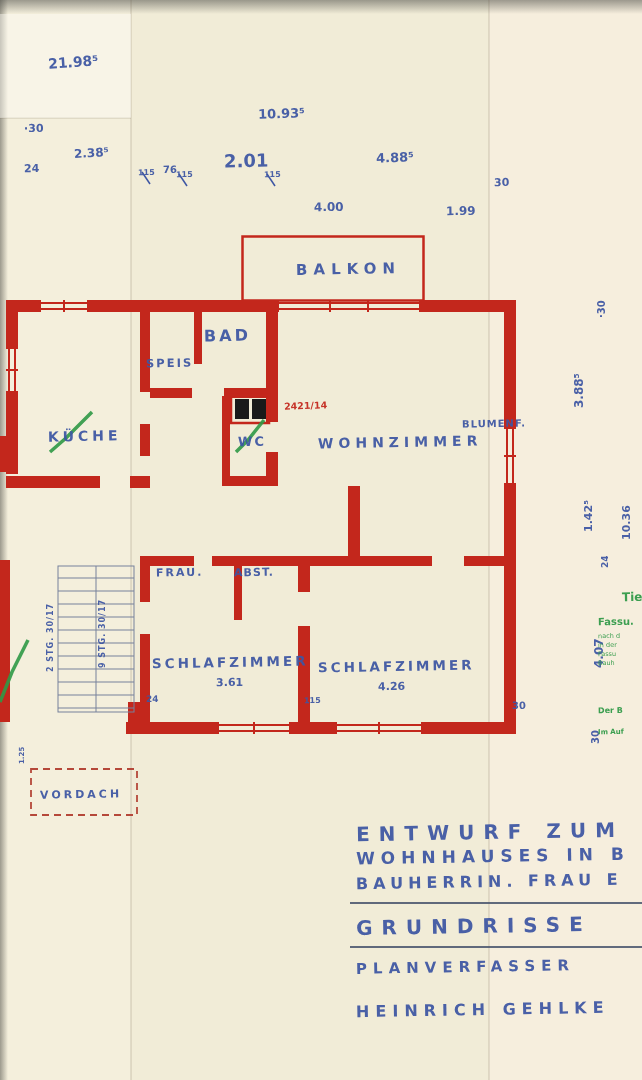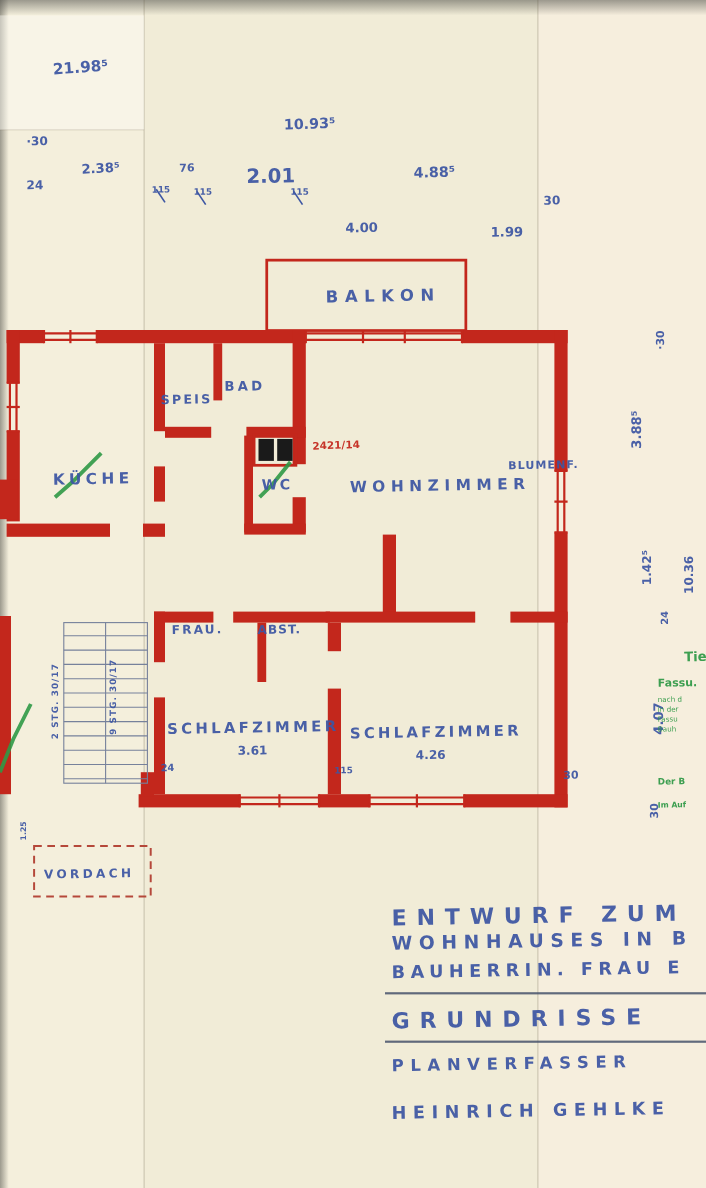--- a/index.html
+++ b/index.html
@@ -147,36 +147,36 @@
 
     <g stroke="#3d56a3" stroke-width="1.5">
       <line x1="142" y1="172" x2="150" y2="184"></line>
       <line x1="179" y1="174" x2="187" y2="186"></line>
       <line x1="267" y1="174" x2="275" y2="186"></line>
     </g>
   </svg>
 
   <span class="lbl" style="left:296px;top:260px;font-size:15px;letter-spacing:6px">BALKON</span>
   <span class="lbl" style="left:146px;top:356px;font-size:11.5px;letter-spacing:2px">SPEIS</span>
-  <span class="lbl" style="left:204px;top:344px;font-size:12px;letter-spacing:3px">BAD</span>
+  <span class="lbl" style="left:204px;top:326px;font-size:16px;letter-spacing:3px">BAD</span>
   <span class="lbl" style="left:48px;top:428px;font-size:14px;letter-spacing:4px">KÜCHE</span>
   <span class="lbl" style="left:238px;top:434px;font-size:13px;letter-spacing:2px">WC</span>
   <span class="lbl" style="left:318px;top:434px;font-size:14px;letter-spacing:5px">WOHNZIMMER</span>
   <span class="lbl" style="left:462px;top:418px;font-size:10px;letter-spacing:1px">BLUMENF.</span>
   <span class="lbl" style="left:156px;top:566px;font-size:11px;letter-spacing:2px">FRAU.</span>
   <span class="lbl" style="left:234px;top:566px;font-size:11px;letter-spacing:1px">ABST.</span>
   <span class="lbl" style="left:152px;top:654px;font-size:13.5px;letter-spacing:3px">SCHLAFZIMMER</span>
   <span class="lbl" style="left:318px;top:658px;font-size:13.5px;letter-spacing:3px">SCHLAFZIMMER</span>
   <span class="lbl" style="left:40px;top:788px;font-size:11px;letter-spacing:3px">VORDACH</span>
 
   <span class="lbl" style="left:48px;top:54px;font-size:14px;transform:rotate(-4deg)">21.98⁵</span>
   <span class="lbl" style="left:24px;top:122px;font-size:11px">·30</span>
   <span class="lbl" style="left:24px;top:162px;font-size:11px">24</span>
   <span class="lbl" style="left:74px;top:146px;font-size:12px;transform:rotate(-3deg)">2.38⁵</span>
-  <span class="lbl" style="left:163px;top:148px;font-size:10px">76</span>
+  <span class="lbl" style="left:163px;top:164px;font-size:10px">76</span>
   <span class="lbl" style="left:138px;top:168px;font-size:8px">115</span>
   <span class="lbl" style="left:176px;top:170px;font-size:8px">115</span>
   <span class="lbl" style="left:224px;top:150px;font-size:18px">2.01</span>
   <span class="lbl" style="left:264px;top:170px;font-size:8px">115</span>
   <span class="lbl" style="left:258px;top:106px;font-size:13px;transform:rotate(-2deg)">10.93⁵</span>
   <span class="lbl" style="left:376px;top:150px;font-size:13px;transform:rotate(-2deg)">4.88⁵</span>
   <span class="lbl" style="left:494px;top:176px;font-size:11px">30</span>
   <span class="lbl" style="left:314px;top:200px;font-size:12px">4.00</span>
   <span class="lbl" style="left:446px;top:204px;font-size:12px">1.99</span>
 

